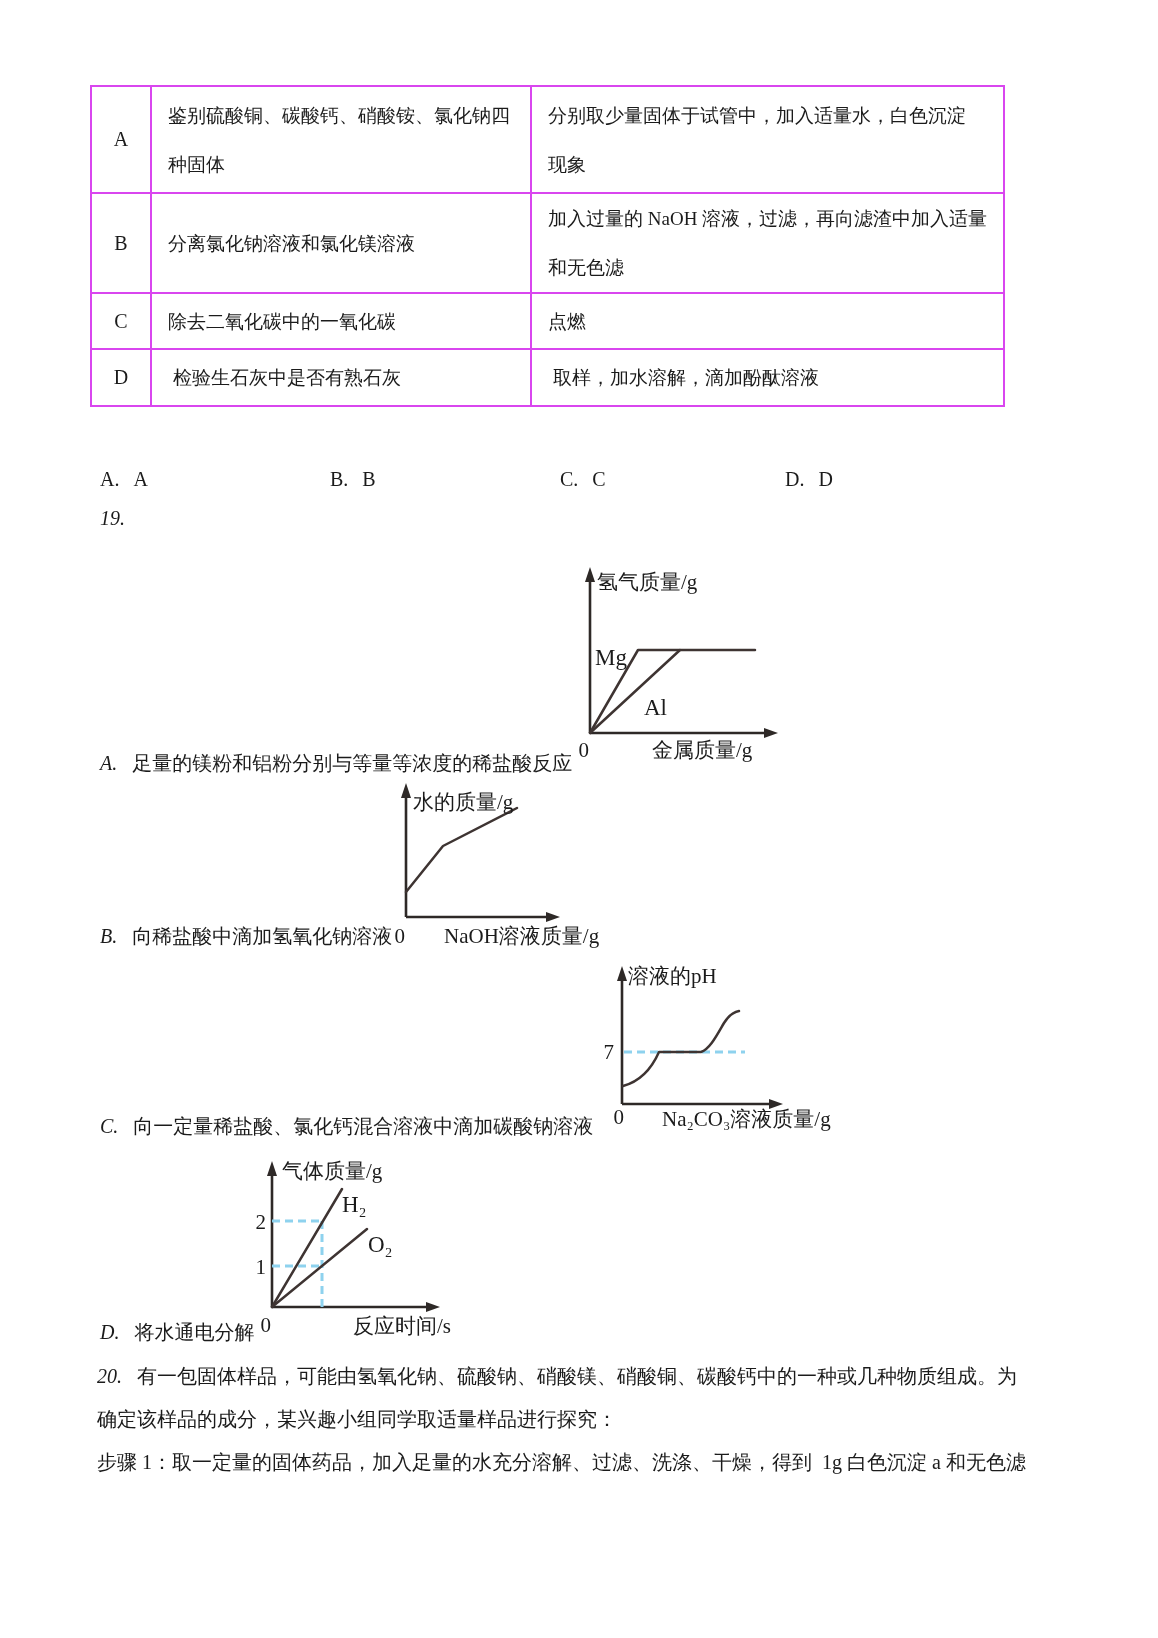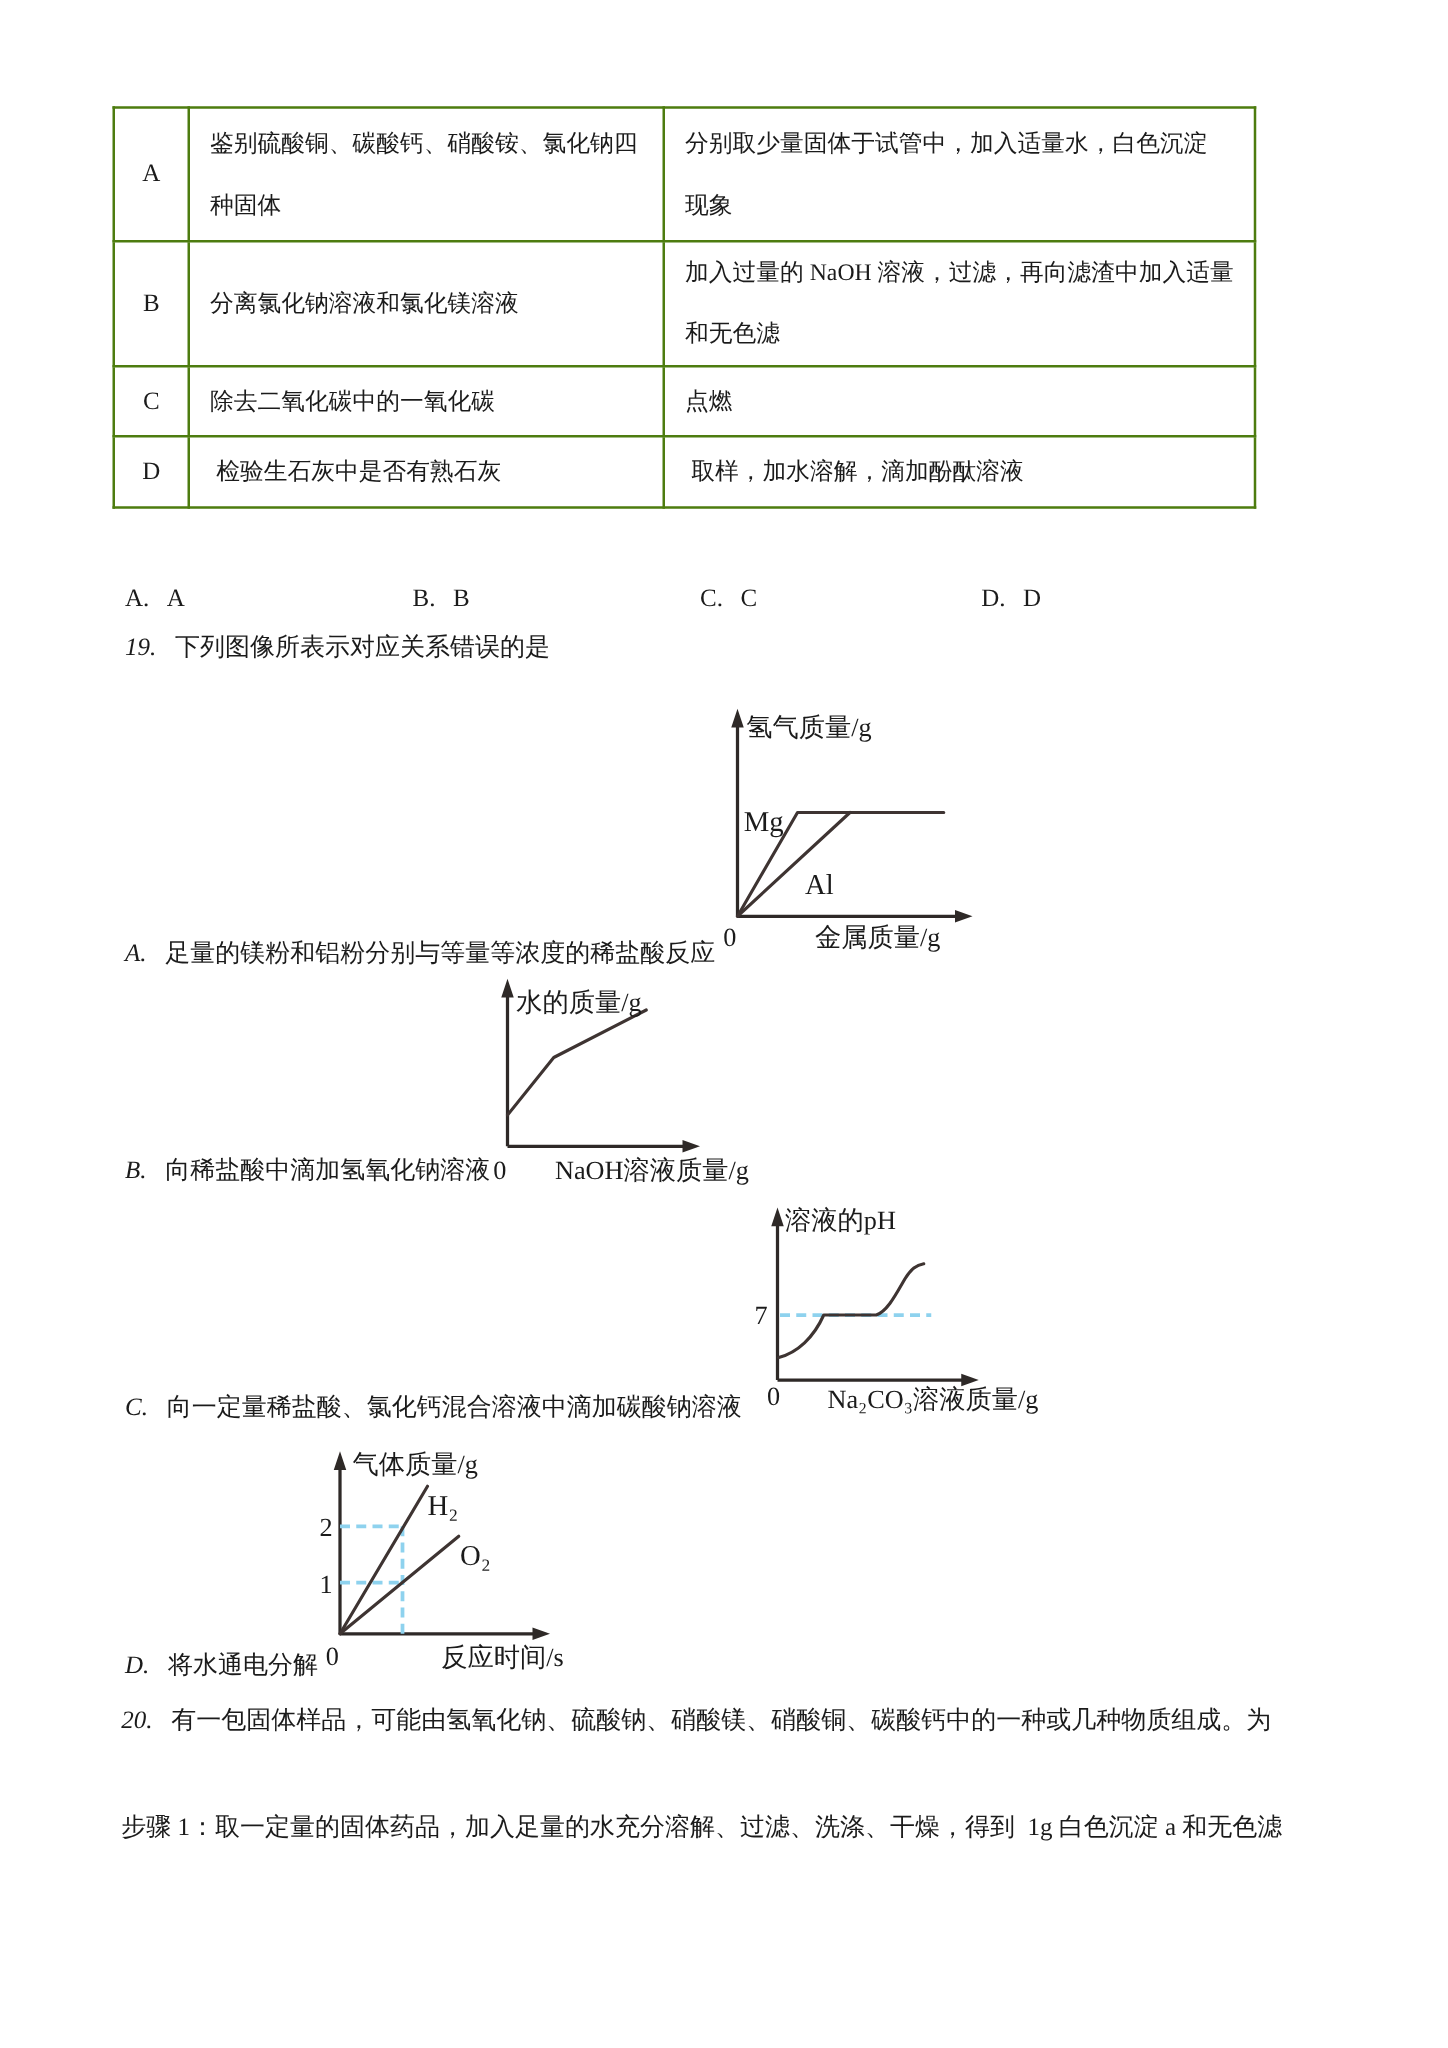--- a/index.html
+++ b/index.html
@@ -1,21 +1,21 @@
 <!DOCTYPE html>
 <html><head>
 <meta charset="utf-8">
 <style>
   html,body{margin:0;padding:0;background:#ffffff;}
   .page{position:relative;width:1158px;height:1638px;background:#ffffff;overflow:hidden;
         font-family:"Liberation Serif","DejaVu Serif",serif;color:#1b1b1b;}
 
   
   table.qtable{position:absolute;left:90px;top:85px;border-collapse:collapse;table-layout:fixed;}
-  table.qtable td{border:2px solid #4d7c0f;vertical-align:middle;font-size:19px;padding:0 16px;}
+  table.qtable td{border:2px solid #d946ef;vertical-align:middle;font-size:19px;padding:0 16px;}
   table.qtable td.lbl{text-align:center;padding:0;font-size:20px;}
   table.qtable .cellline{line-height:49px;white-space:pre;}
   tr.row-a td{height:105px;} tr.row-b td{height:98px;}
   tr.row-c td{height:54px;}  tr.row-d td{height:55px;padding-left:21px;}
 
   
   .tline{position:absolute;display:flex;column-gap:15px;font-size:20px;line-height:26px;white-space:pre;}
   .tline .mk{flex:0 0 auto;font-style:italic;}
   .ansopt{position:absolute;display:flex;column-gap:14px;font-size:20px;line-height:24px;}
 
@@ -94,21 +94,20 @@
     <span class="mk">C.</span>
     <span>C</span>
   </div>
   <div class="ansopt" style="left:785px;top:467px;">
     <span class="mk">D.</span>
     <span>D</span>
   </div>
 
   <div class="tline" style="left:100px;top:505px;">
     <span class="mk">19.</span>
-    <span>下列图像所表示对应关系错误的是</span>
   </div>
 
   <svg style="left:540px;top:545px;" width="260" height="230" viewBox="0 0 260 230">
     <line class="ax" x1="50" y1="188" x2="50" y2="34"></line>
     <polygon class="axhead" points="50,22 45,37 55,37"></polygon>
     <line class="ax" x1="50" y1="188" x2="226" y2="188"></line>
     <polygon class="axhead" points="238,188 224,183 224,193"></polygon>
     <polyline class="crv" points="50,188 98,105 215,105"></polyline>
     <line class="crv" x1="50" y1="188" x2="140" y2="105"></line>
     <text class="lab" x="57" y="44">氢气质量/g</text>
@@ -178,17 +177,20 @@
 
   <div class="tline" style="left:100px;top:1319px;">
     <span class="mk">D.</span>
     <span>将水通电分解</span>
   </div>
 
   <div class="tline" style="left:97px;top:1363px;">
     <span class="mk">20.</span>
     <span>有一包固体样品，可能由氢氧化钠、硫酸钠、硝酸镁、硝酸铜、碳酸钙中的一种或几种物质组成。为</span>
   </div>
+  <div class="tline" style="left:97px;top:1406px;">
+    <span>确定该样品的成分，某兴趣小组同学取适量样品进行探究：</span>
+  </div>
   <div class="tline" style="left:97px;top:1449px;align-items:center;">
     <span>步骤 1：取一定量的固体药品，加入足量的水充分溶解、过滤、洗涤、干燥，得到  1g 白色沉淀 a 和无色滤</span>
   </div>
 
 </div>
 
 </body></html>

